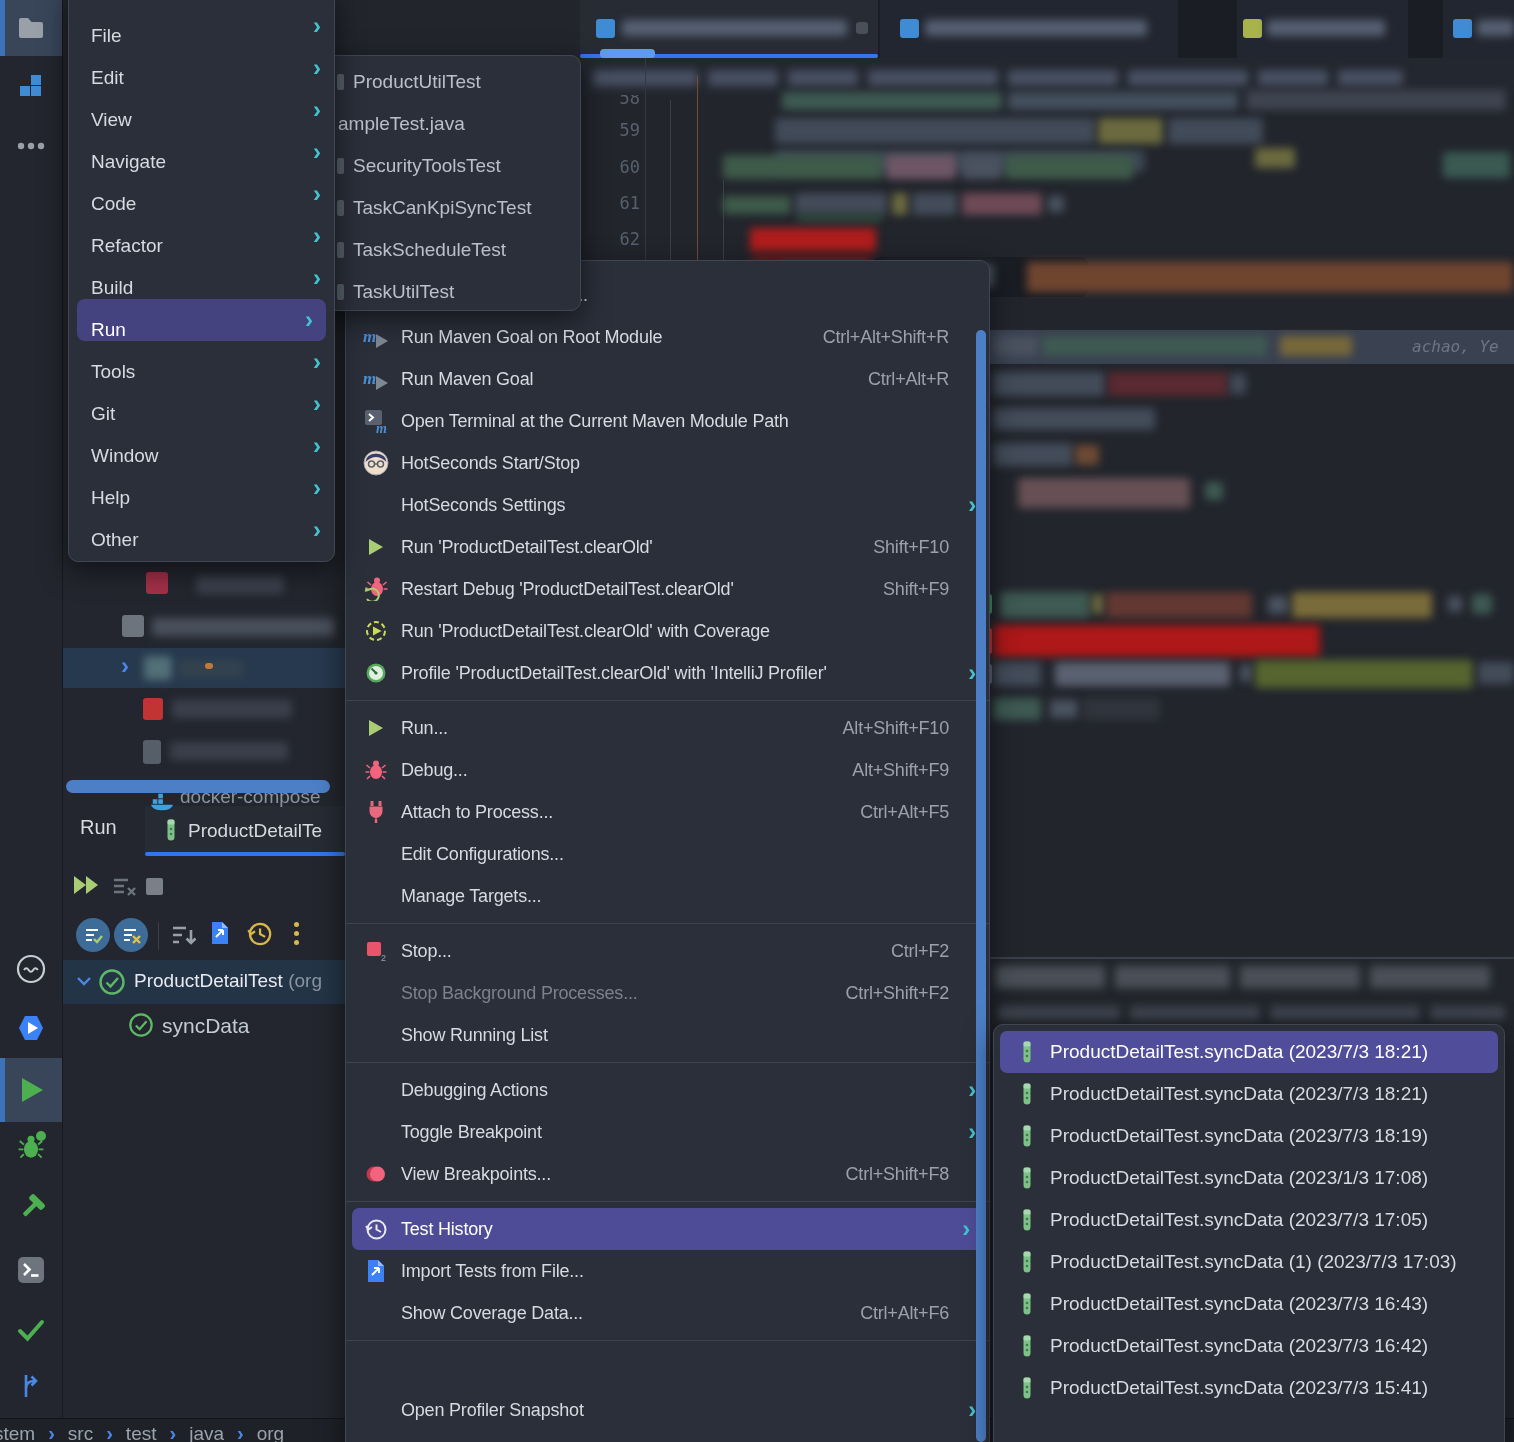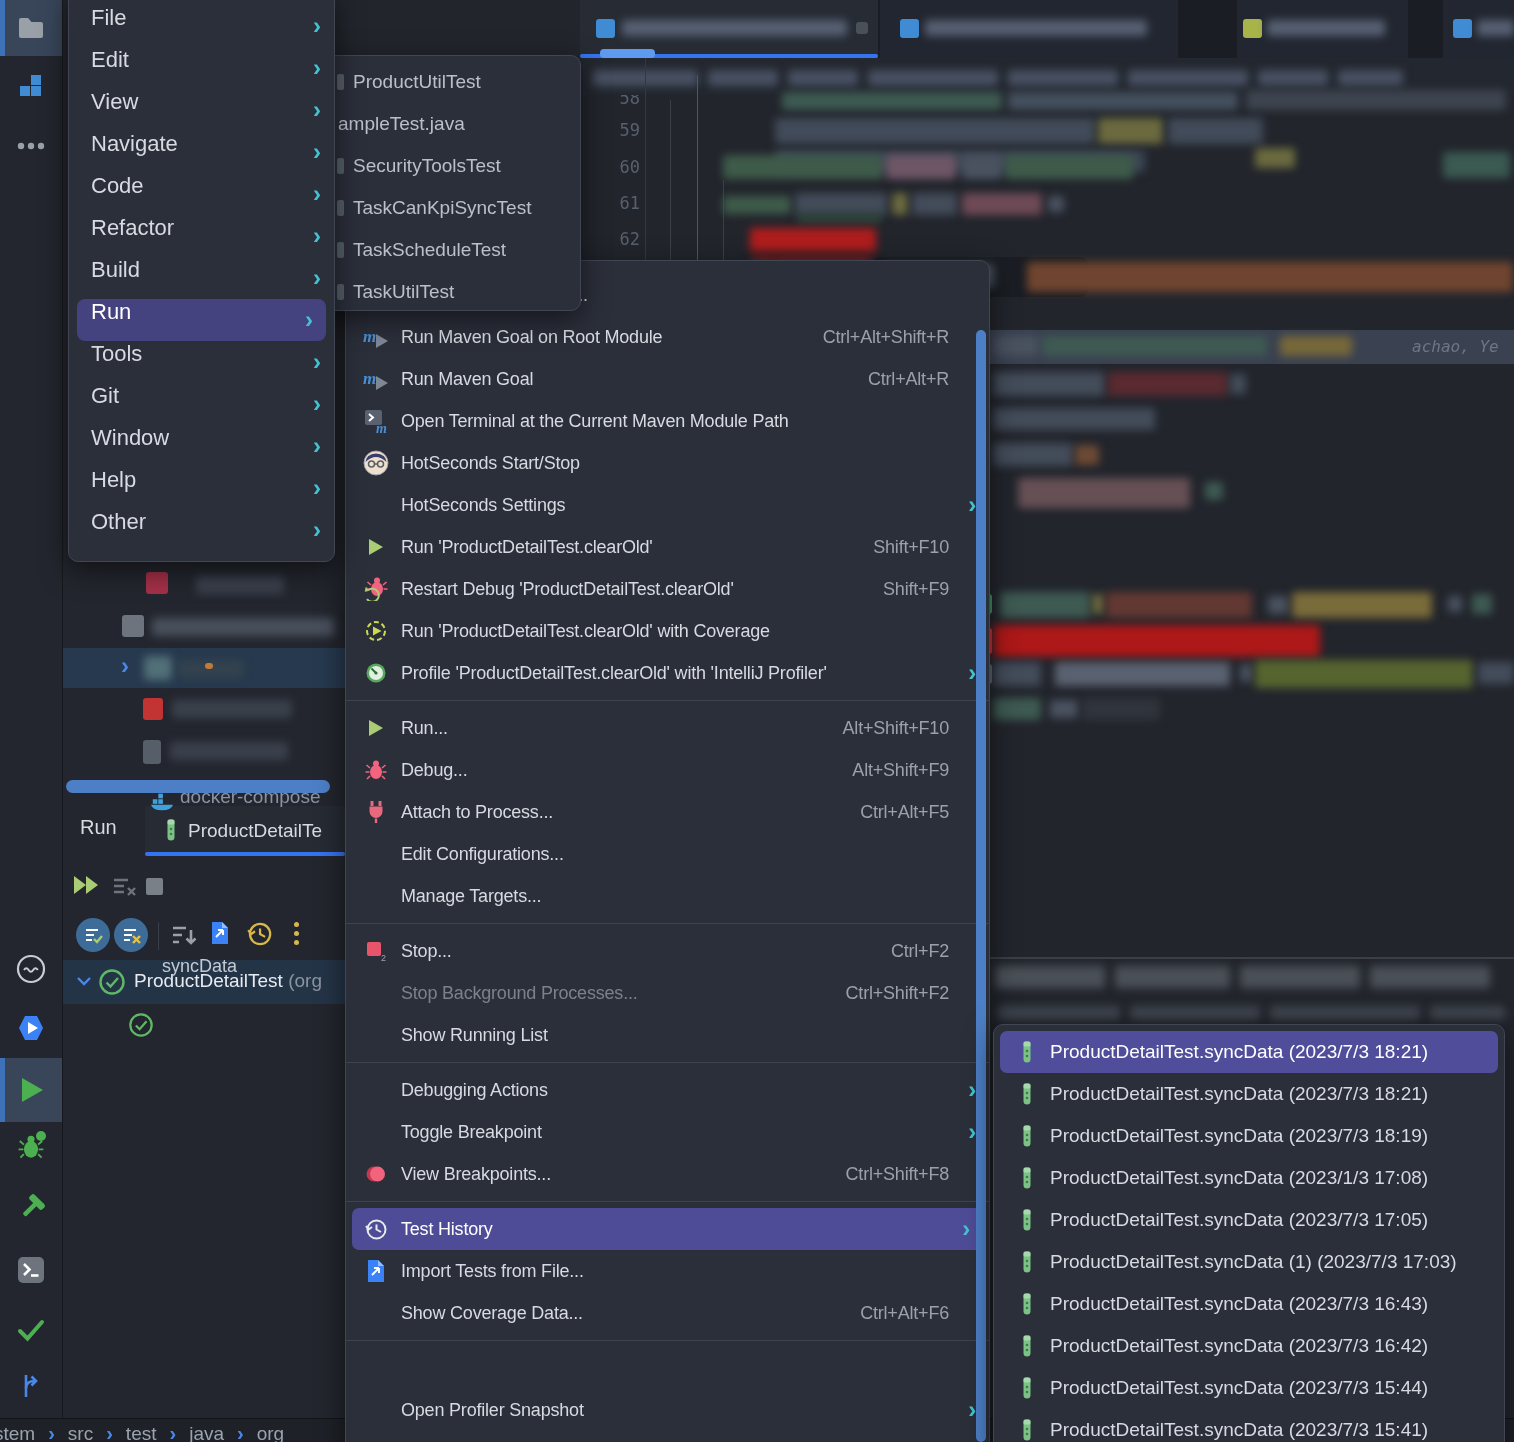--- a/index.html
+++ b/index.html
@@ -3,21 +3,21 @@
 <meta charset="utf-8">
 <style>
   html,body{margin:0;padding:0;background:#22252C;font-family:"Liberation Sans",sans-serif;}
   #page{position:relative;width:1514px;height:1442px;overflow:hidden;background:#22252C;color:#D7DAE0;}
   .abs{position:absolute;}
   .b{position:absolute;filter:blur(4px);border-radius:3px;}
   .nb{position:absolute;border-radius:3px;}
   
   .popup{position:absolute;background:#2B2F3A;border:1px solid #414654;border-radius:10px;box-shadow:0 8px 28px rgba(0,0,0,.55);box-sizing:border-box;}
   
-  .mi{height:42px;display:flex;align-items:flex-start;padding:0 34px 0 22px;font-size:22px;color:#D7DAE0;position:relative;cursor:default;}
+  .mi{height:42px;display:flex;align-items:flex-end;padding:0 34px 0 22px;font-size:19px;color:#D7DAE0;position:relative;cursor:default;}
   .mi .chv,.smi .chv{position:absolute;right:13px;top:50%;transform:translateY(-50%);line-height:1;}
   .chv::after{content:"\203A";color:#43C3D1;font-size:24px;font-weight:bold;}
   .mi.hl{background:#44427F;border-radius:8px;margin:0 8px;padding:0 26px 0 14px;color:#FFFFFF;}
   
   .smi{height:42px;display:flex;align-items:center;padding:0 40px 0 16px;font-size:18px;letter-spacing:-0.2px;color:#D7DAE0;position:relative;}
   .smi .ico{width:27px;height:27px;margin-right:12px;flex:none;display:flex;align-items:center;justify-content:center;}
   .smi .lbl{white-space:nowrap;overflow:hidden;flex:1;}
   .smi .sc{color:#9AA1AC;font-size:18px;margin-left:18px;white-space:nowrap;}
   .smi.hl{background:#4E4C96;border-radius:7px;margin:0 6px;padding:0 34px 0 10px;color:#FFFFFF;}
   .smi.dis .lbl{color:#7A828E;}
@@ -391,21 +391,21 @@
       </svg>
     </span>
   <div class="abs" style="left:134px;top:970px;z-index:12;font-size:19px;white-space:nowrap;width:210px;overflow:hidden;">
     <span style="color:#E8EAF0;">ProductDetailTest</span><span style="color:#8A93A2;"> (org</span>
   </div>
   <span class="abs" style="left:128px;top:1012px;z-index:12;">
       <svg width="26" height="26" viewBox="0 0 28 28">
         <use href="#i-checkcircle"></use>
       </svg>
     </span>
-  <div class="abs" style="left:162px;top:956px;font-size:18px;color:#C3CAD4;z-index:12;">syncData</div>
+  <div class="abs" style="left:162px;top:1014px;font-size:21px;color:#C3CAD4;z-index:12;">syncData</div>
 
   <div class="abs" style="left:0;top:0;width:62px;height:1418px;background:#23262E;border-right:1px solid #16181D;z-index:20;">
     <div style="position:absolute;left:0;top:0;width:62px;height:56px;background:#39465A;"></div>
     <div style="position:absolute;left:0;top:0;width:5px;height:56px;background:#3E72B8;"></div>
     <span style="position:absolute;left:17px;top:16px;">
         <svg width="28" height="24">
           <use href="#i-folder"></use>
         </svg>
       </span>
     <span style="position:absolute;left:19px;top:74px;">
@@ -814,25 +814,17 @@
           </svg>
         </span>
         <span class="lbl">ProductDetailTest.syncData (2023/7/3 16:42)</span>
       </div>
     <div class="thi">
         <span class="ico">
           <svg width="14" height="24">
             <use href="#i-tube"></use>
           </svg>
         </span>
-        <span class="lbl">ProductDetailTest.syncData (2023/7/3 15:44)</span>
-      </div>
-    <div class="thi">
-        <span class="ico">
-          <svg width="14" height="24">
-            <use href="#i-tube"></use>
-          </svg>
-        </span>
         <span class="lbl">ProductDetailTest.syncData (2023/7/3 15:41)</span>
       </div>
   </div>
 
 </div>
 
 </body></html>

